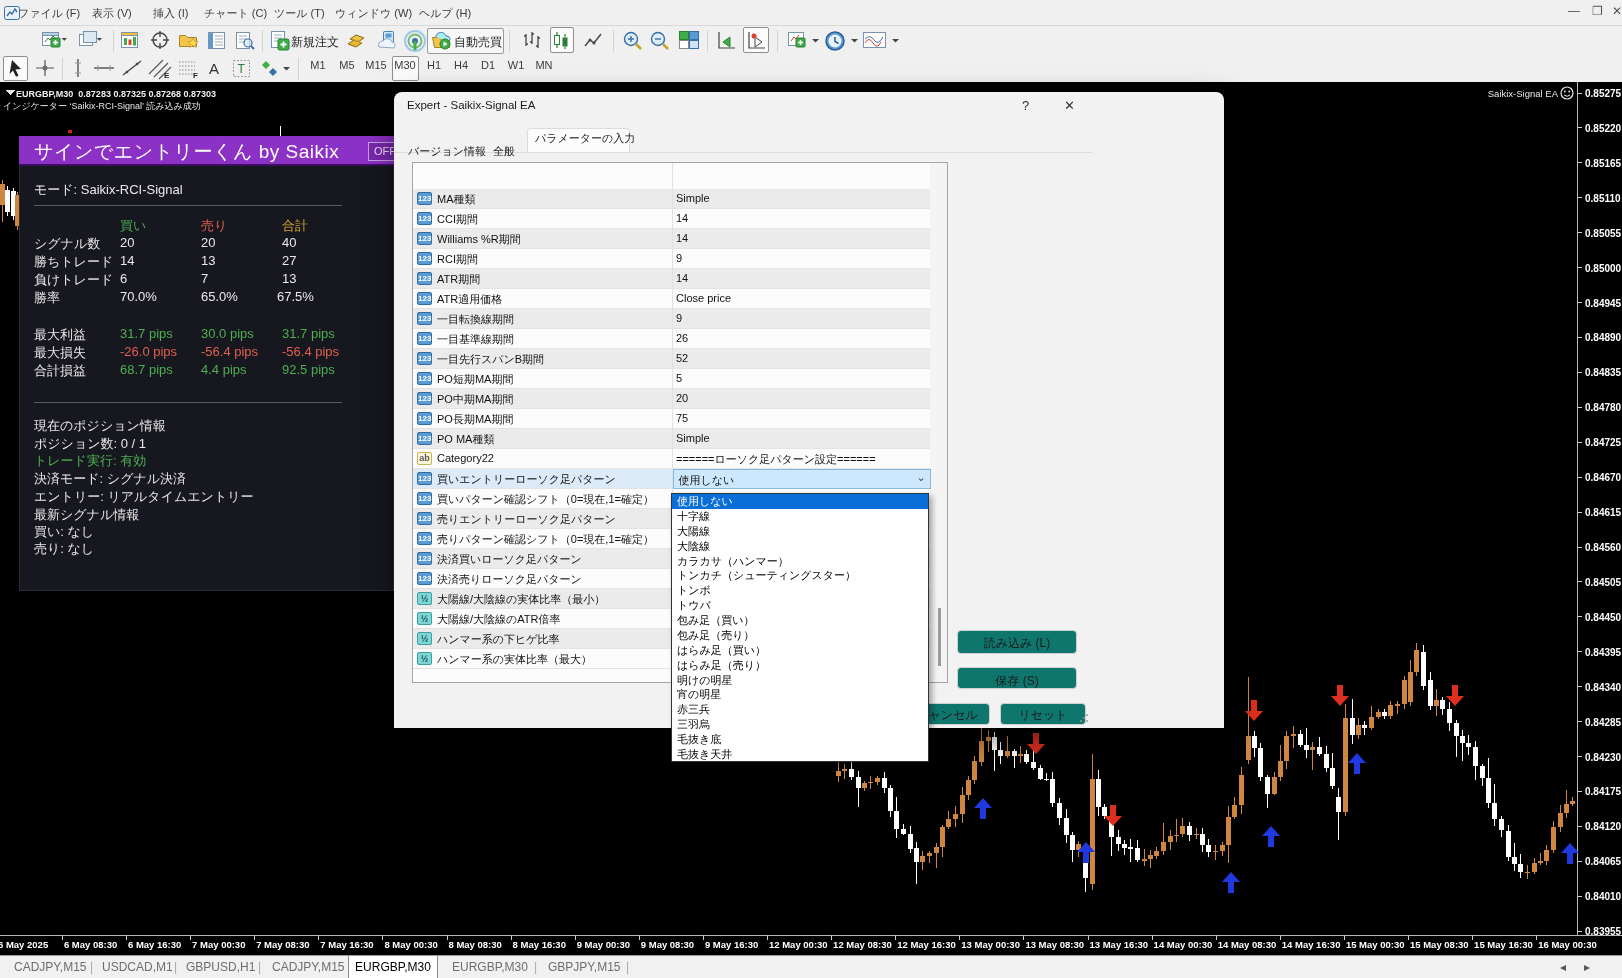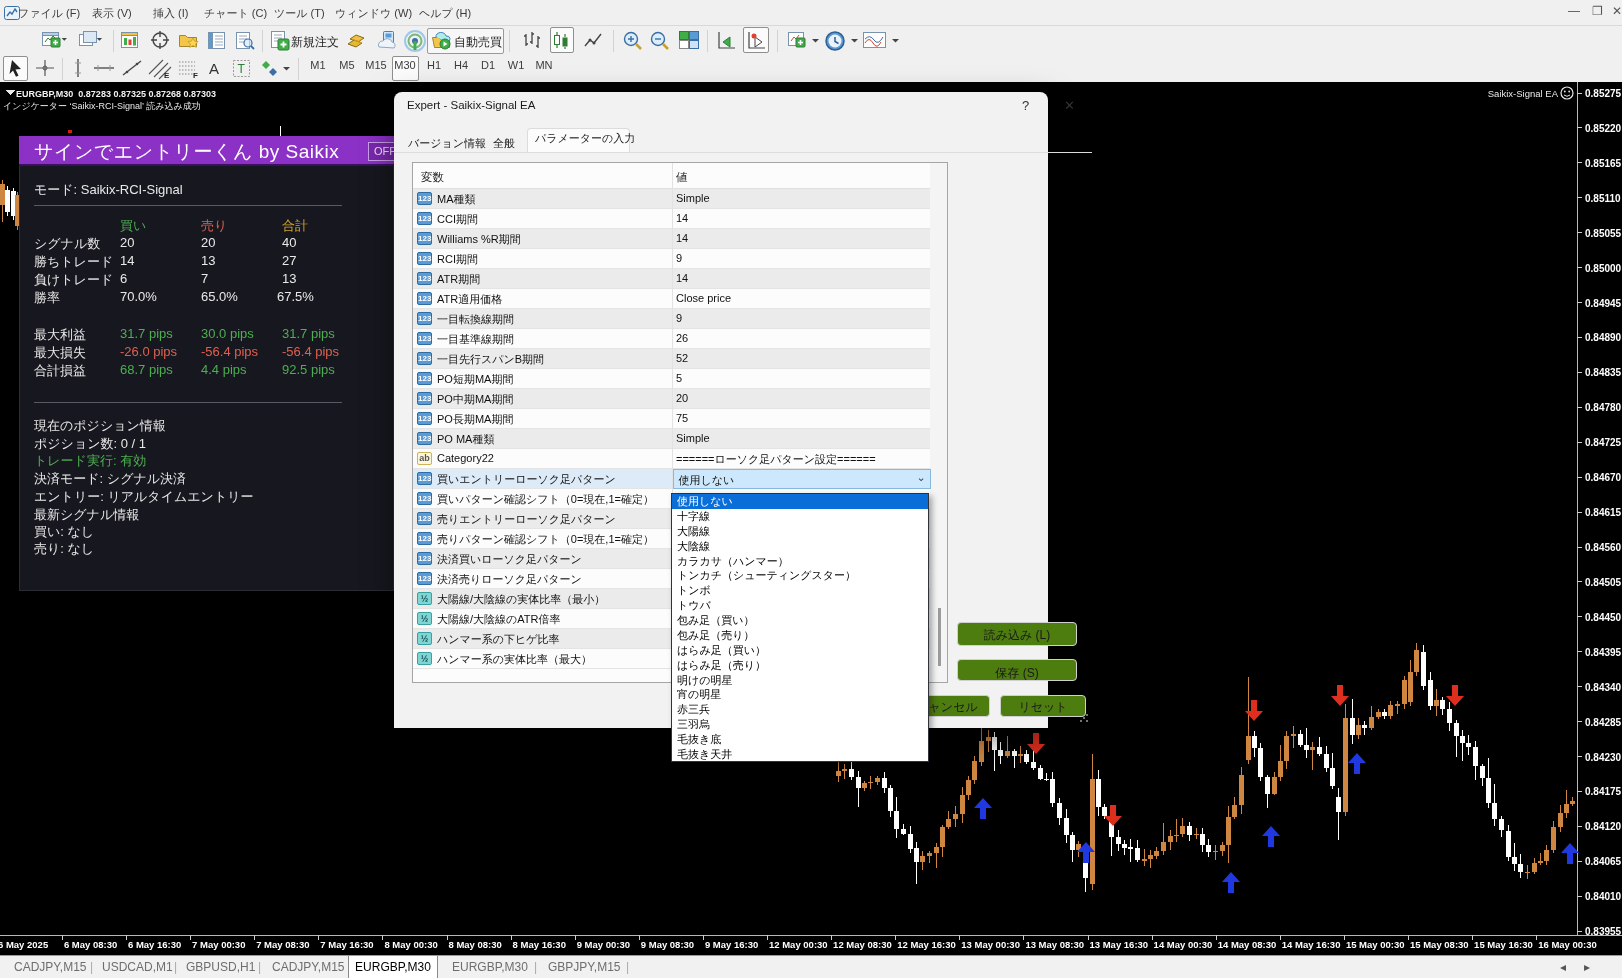--- a/index.html
+++ b/index.html
@@ -38,26 +38,26 @@
 #poff { position:absolute; left:349px; top:6px; width:40px; height:19px; background:#7a28ae;
   border:1px solid #c9a0e8; font-size:11px; color:#f0e0ff; padding:2px 0 0 5px; }
 .pl { position:absolute; left:14px; font-size:13px; color:#e9e9e9; white-space:nowrap; }
 .pv { position:absolute; font-size:13px; color:#e9e9e9; white-space:nowrap; }
 .grn { color:#4caf50; }
 .red { color:#e06050; }
 .yel { color:#d1a42c; }
 .psep { position:absolute; left:14px; width:308px; height:1px; background:#5a5a66; }
 
 
-#dlg { position:absolute; left:394px; top:92px; width:654px; height:636px; background:#f2f2f2;
+#dlg { position:absolute; left:394px; top:92px; width:830px; height:636px; background:#f2f2f2;
   border-radius:8px 8px 0 0; box-shadow:0 10px 30px rgba(0,0,0,0.5); }
 #dlgtitle { position:absolute; left:13px; top:7px; font-size:11.5px; color:#1a1a1a; }
 #dlghelp { position:absolute; left:628px; top:6px; font-size:13px; color:#333; }
 #dlgx { position:absolute; left:670px; top:6px; font-size:13px; color:#333; }
-.tab { position:absolute; top:44px; font-size:11px; color:#222; white-space:nowrap; }
+.tab { position:absolute; top:52px; font-size:11px; color:#222; white-space:nowrap; }
 #tabactive { position:absolute; left:133px; top:36px; width:103px; height:25px; background:#fcfcfc;
   border:1px solid #dcdcdc; border-bottom:none; border-radius:4px 4px 0 0; }
 #tabline { position:absolute; left:0; top:60px; width:698px; height:1px; background:#dcdcdc; }
 #ttable { position:absolute; left:18px; top:70px; width:536px; height:521px; background:#fcfcfc;
   border:1px solid #a5a5a5; }
 #thead { position:absolute; left:0; top:0; width:534px; height:26px; background:#fcfcfc;
   border-bottom:1px solid #e0e0e0; }
 #thead span { position:absolute; top:7px; font-size:11.5px; color:#222; }
 .trow { position:absolute; left:0; width:517px; height:20px; background:#fcfcfc; box-shadow:inset 0 -1px 0 #e4e4e4; }
 .trow.odd { background:#ebebeb; }
@@ -73,22 +73,22 @@
 .ic12 { position:absolute; left:4px; top:3px; width:15px; height:13px; background:#7fd4d4;
   border:1px solid #3aa0a0; border-radius:2px; color:#134f4f; font-size:9px; font-weight:700;
   text-align:center; line-height:12px; }
 .colline { position:absolute; left:259px; top:0; width:1px; height:519px; background:#e2e2e2; }
 #vscroll { position:absolute; left:517px; top:0; width:17px; height:519px; background:#f4f4f4; }
 #vthumb { position:absolute; left:8px; top:445px; width:3px; height:58px; background:#9b9b9b; }
 .combo { position:absolute; left:259.5px; top:306px; width:258px; height:20px; background:#cde8fc;
   border:1px solid #86b9e0; }
 .combo span { position:absolute; left:5px; top:3px; font-size:11px; color:#111; }
 .combo .chev { position:absolute; left:243px; top:1px; font-size:11px; color:#444; }
-.btn { position:absolute; background:#4d7c0f; border:1px solid #d0d0d0; border-radius:4px;
-  font-size:12px; color:#1a1a1a; text-align:center; }
+.btn { position:absolute; background:#0f766e; border:1px solid #d0d0d0; border-radius:4px;
+  font-size:12px; color:#1a1a1a; text-align:center;margin-top:8px; }
 
 
 #ddlist { position:absolute; left:671px; top:493px; width:258px; height:269px; background:#fff;
   border:1px solid #30343a; z-index:30; box-shadow:3px 3px 6px rgba(0,0,0,0.35); }
 .dditem { height:14.88px; font-size:11px; color:#000; padding-left:5px; line-height:14.8px;
   white-space:nowrap; overflow:hidden; }
 .dditem.sel { background:#0a6ed8; color:#fff; }
 
 
 #btabs { position:absolute; left:0; top:955px; width:1622px; height:23px; background:#f1f1f1;
@@ -745,24 +745,20 @@
 <div id="dlg">
   <span id="dlgtitle">Expert - Saikix-Signal EA</span>
   <span id="dlghelp">?</span>
   <span id="dlgx">✕</span>
   <div id="tabactive"></div>
   <div id="tabline"></div>
   <span class="tab" style="left:14px">バージョン情報</span>
   <span class="tab" style="left:99px">全般</span>
   <span class="tab" style="left:141px;top:39px">パラメーターの入力</span>
   <div id="ttable">
-    <div id="thead">
-          <span style="left:8px">変数</span>
-          <span style="left:263px">値</span>
-        </div>
     <div style="position:absolute;left:0;top:26px;width:534px;height:493px;overflow:hidden">
       <div class="trow odd" style="top:0.0px">
             <span class="ic123">123</span>
             <span class="tlab">MA種類</span>
             <span class="tval">Simple</span>
           </div>
 <div class="trow" style="top:20.0px">
             <span class="ic123">123</span>
             <span class="tlab">CCI期間</span>
             <span class="tval">14</span>

